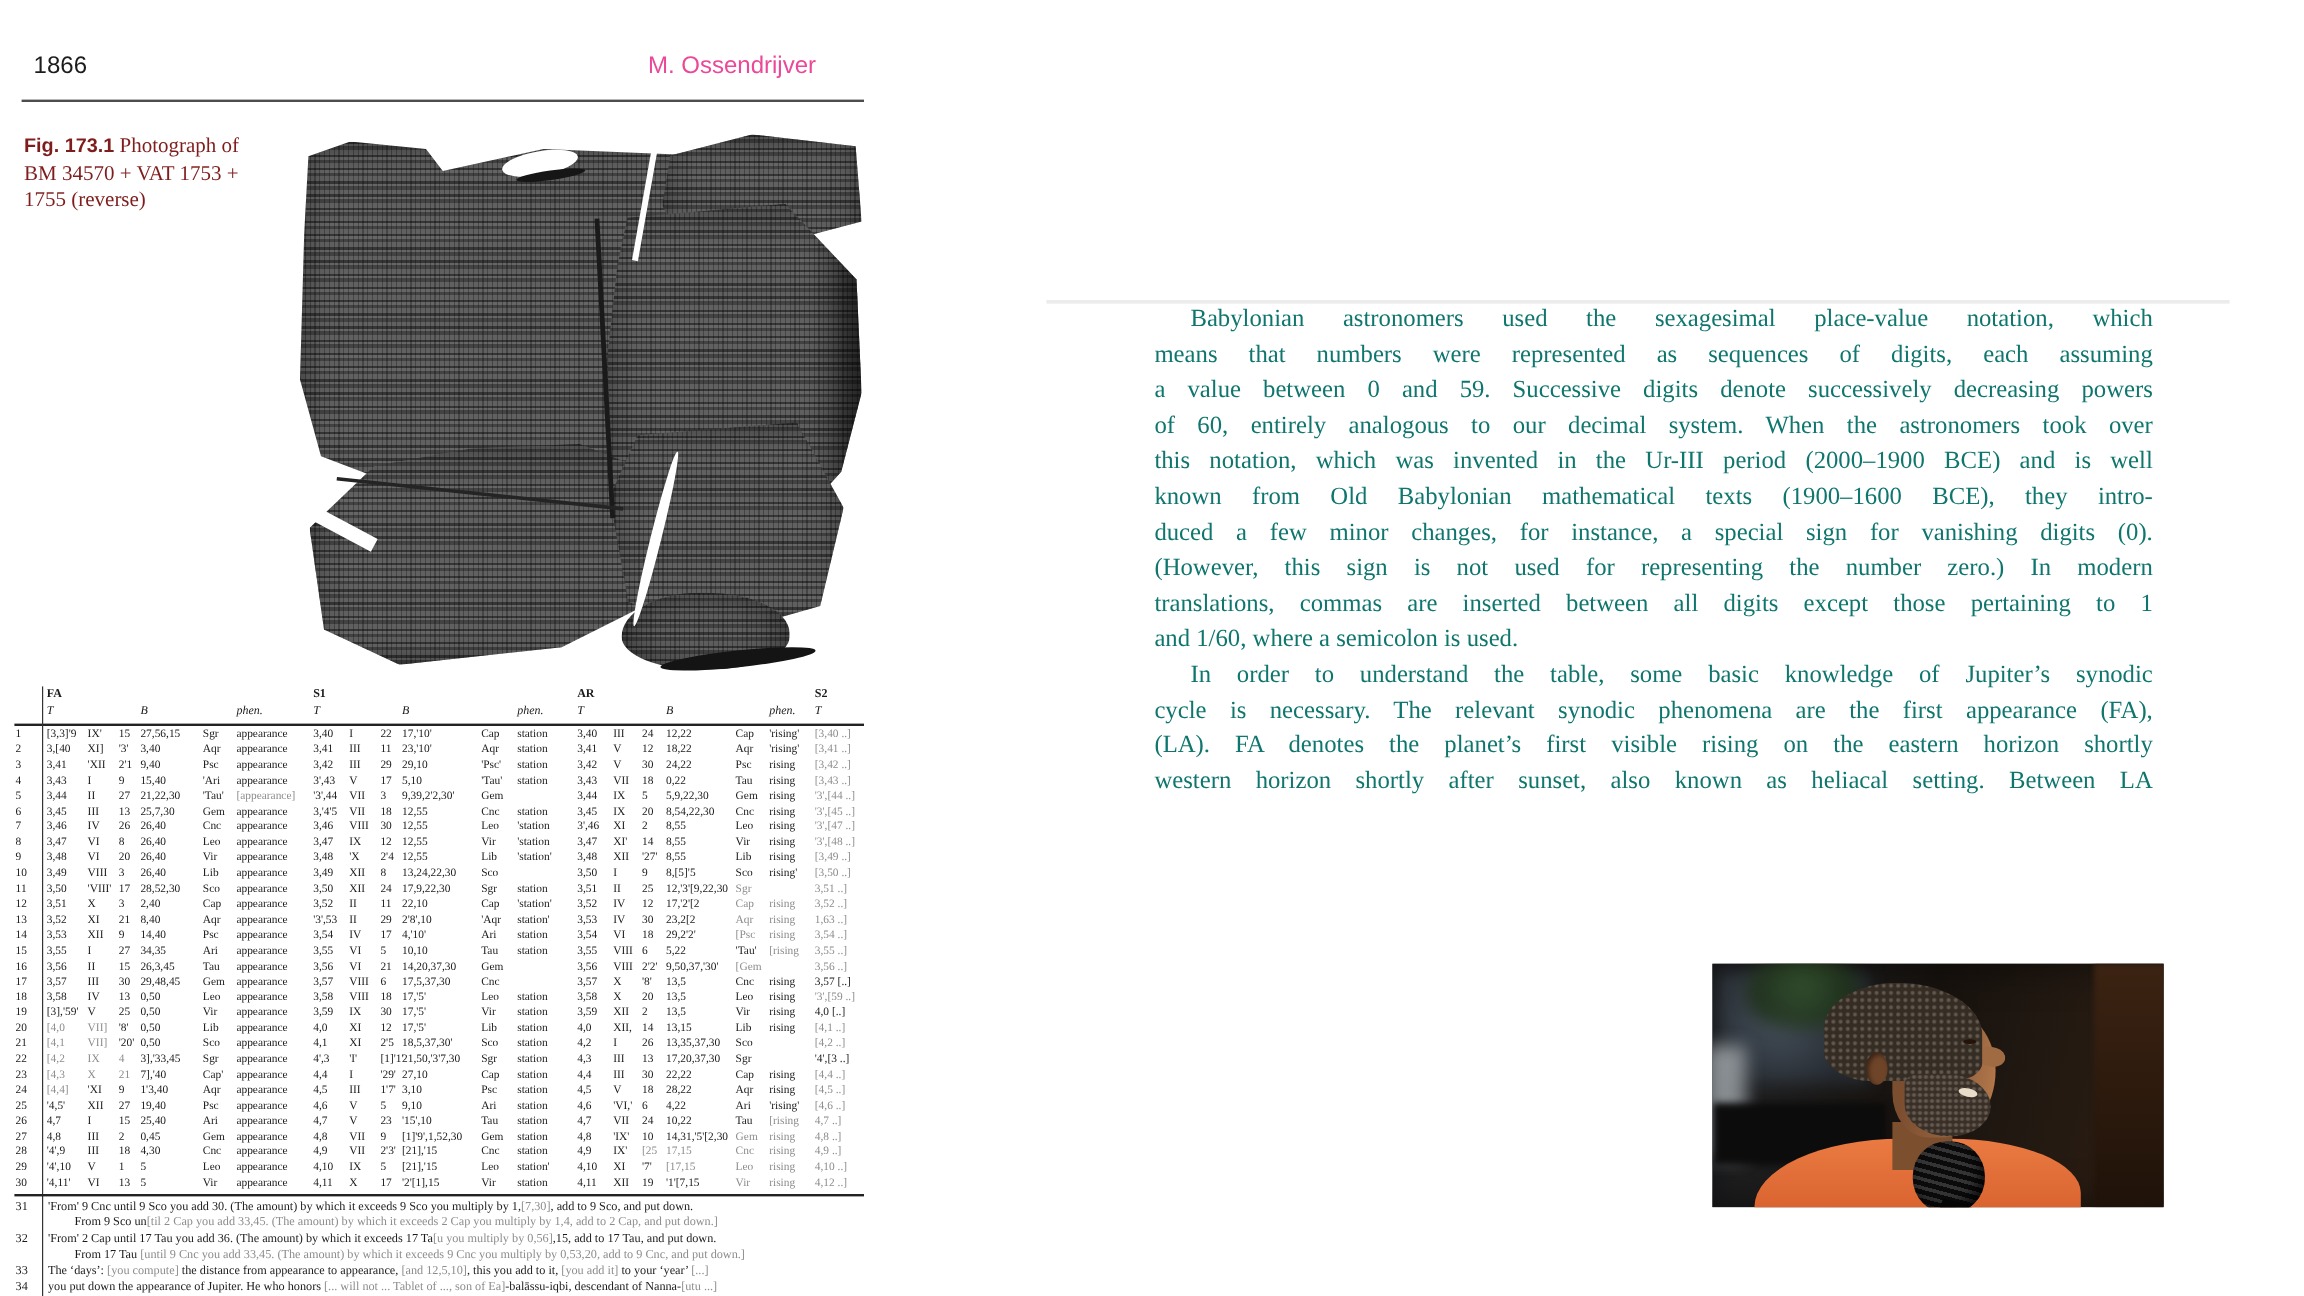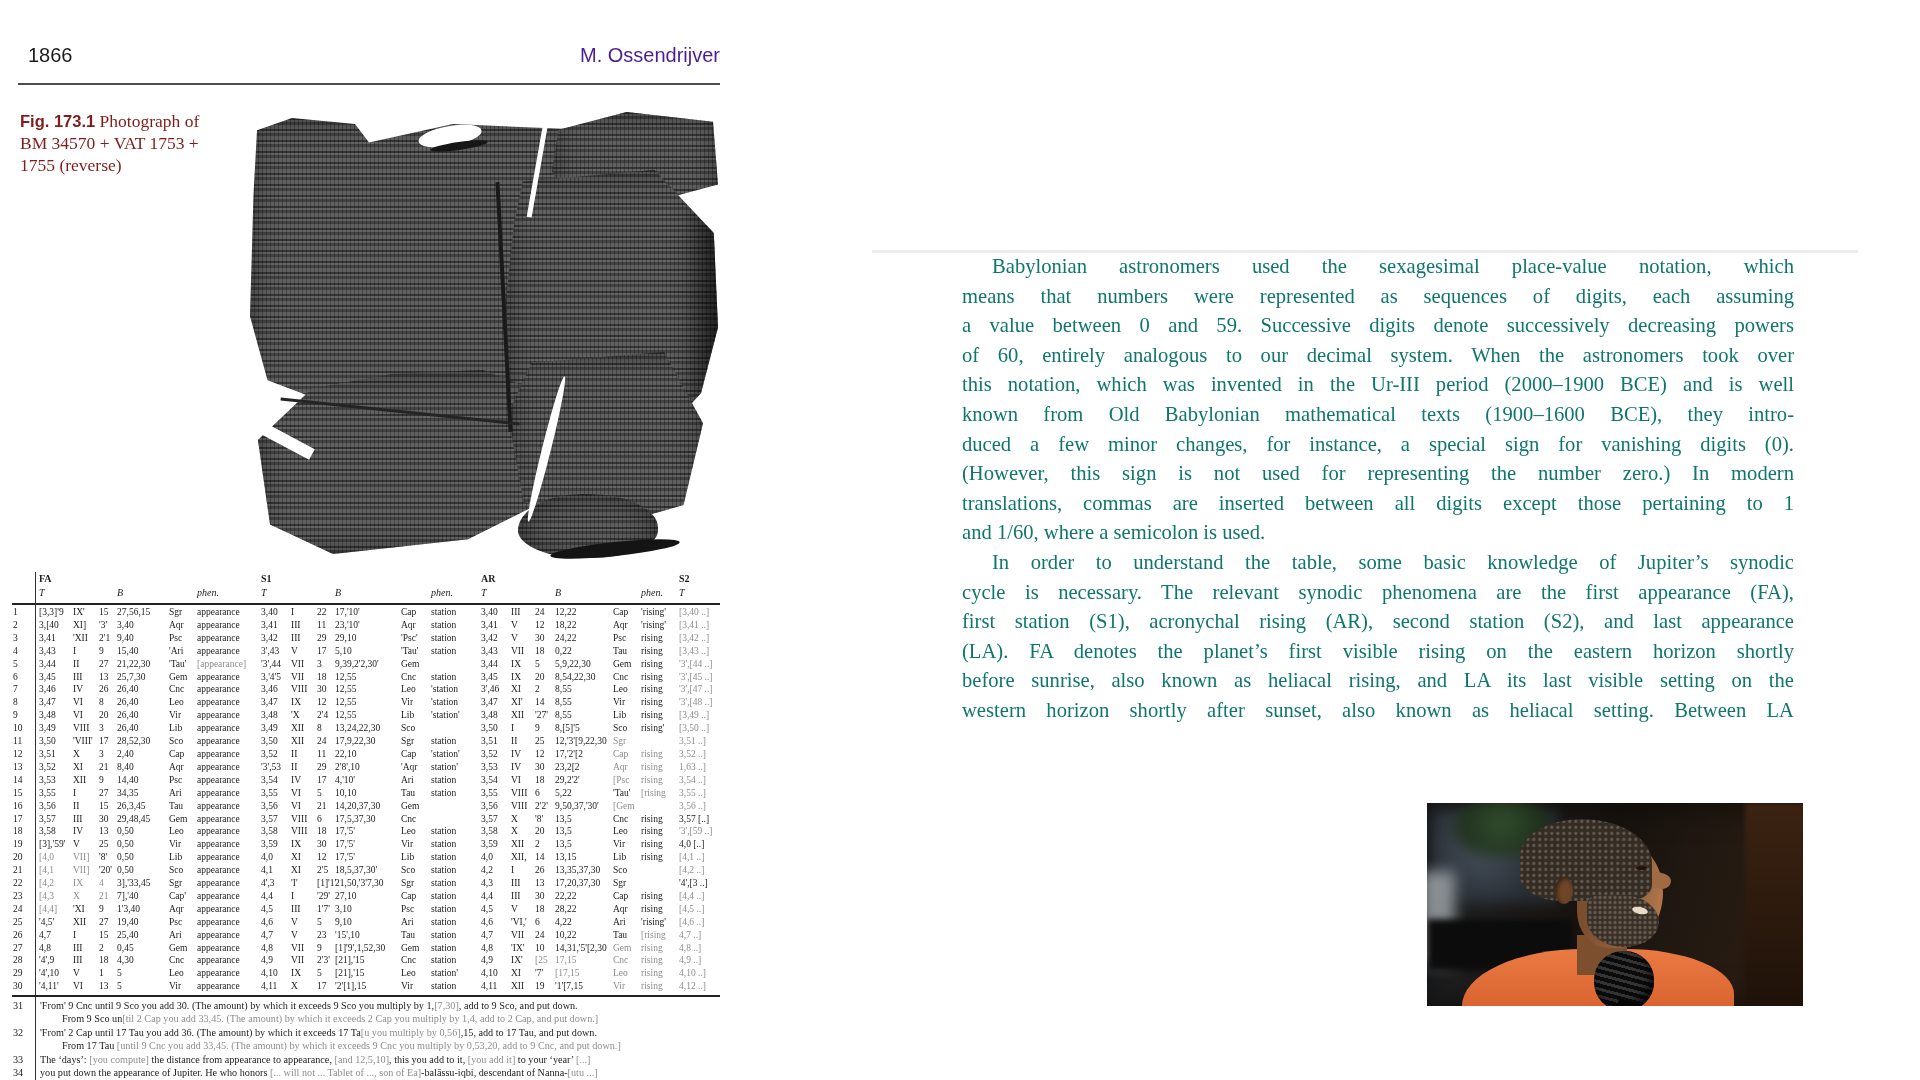--- a/index.html
+++ b/index.html
@@ -1,20 +1,20 @@
 <!DOCTYPE html>
 <html><head>
 <meta charset="utf-8">
 <style>
   html,body{margin:0;padding:0;background:#fff;width:1920px;height:1080px;overflow:hidden;
     font-family:"Liberation Serif",serif;-webkit-font-smoothing:antialiased}
   .abs{position:absolute}
   
   #pageno{left:28px;top:44px;font:20px "Liberation Sans",sans-serif;color:#1c1c1c}
-  #runauthor{left:540px;top:44px;width:180px;text-align:right;font:20px "Liberation Sans",sans-serif;color:#4c1d95}
+  #runauthor{left:540px;top:44px;width:180px;text-align:left;font:20px "Liberation Sans",sans-serif;color:#ec4899}
   #headrule{left:18px;top:83px;width:702px;height:2px;background:#4d4d4d}
   
   #caption{left:20px;top:110px;width:208px;font-size:17.5px;line-height:22px;color:#7f1d1d}
   #caption b{font-family:"Liberation Sans",sans-serif;font-size:16.5px}
   
   #tablet{left:250px;top:112px;width:468px;height:448px}
   .frag{position:absolute;background-color:#575757;background-image:
     repeating-linear-gradient(90deg,rgba(0,0,0,.28) 0 1px,transparent 1px 4px),
     repeating-linear-gradient(180deg,rgba(0,0,0,.38) 0 2px,rgba(155,155,155,.22) 2px 4px,rgba(25,25,25,.32) 4px 7px,rgba(140,140,140,.18) 7px 11px);
     box-shadow:inset 0 0 28px rgba(0,0,0,.5)}
@@ -817,23 +817,21 @@
       <div class="aline">a value between 0 and 59. Successive digits denote successively decreasing powers</div>
       <div class="aline">of 60, entirely analogous to our decimal system. When the astronomers took over</div>
       <div class="aline">this notation, which was invented in the Ur-III period (2000–1900 BCE) and is well</div>
       <div class="aline">known from Old Babylonian mathematical texts (1900–1600 BCE), they intro-</div>
       <div class="aline">duced a few minor changes, for instance, a special sign for vanishing digits (0).</div>
       <div class="aline">(However, this sign is not used for representing the number zero.) In modern</div>
       <div class="aline">translations, commas are inserted between all digits except those pertaining to 1</div>
       <div class="aline last">and 1/60, where a semicolon is used.</div>
       <div class="aline ind">In order to understand the table, some basic knowledge of Jupiter’s synodic</div>
       <div class="aline">cycle is necessary. The relevant synodic phenomena are the first appearance (FA),</div>
-      <div class="aline">first station (S1), acronychal rising (AR), second station (S2), and last appearance</div>
       <div class="aline">(LA). FA denotes the planet’s first visible rising on the eastern horizon shortly</div>
-      <div class="aline">before sunrise, also known as heliacal rising, and LA its last visible setting on the</div>
       <div class="aline">western horizon shortly after sunset, also known as heliacal setting. Between LA</div>
     </div>
 </div>
 
 <div class="abs" id="webcam">
   <div class="wc wc-equip"></div>
   <div class="wc wc-plant"></div>
   <div class="wc wc-bright"></div>
   <div class="wc wc-shelf"></div>
   <div class="wc wc-wood"></div>

